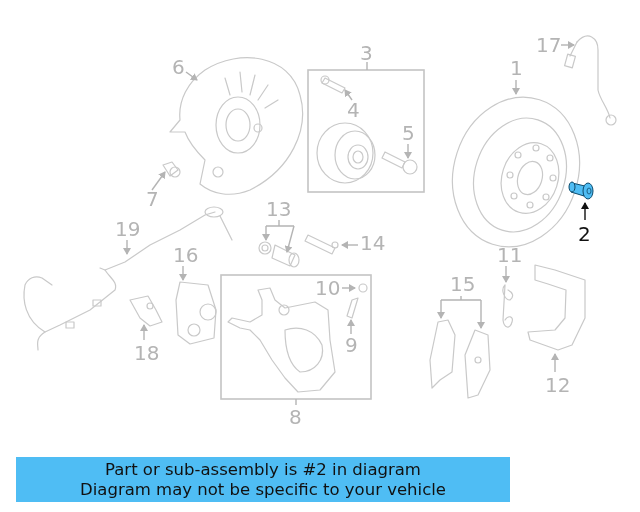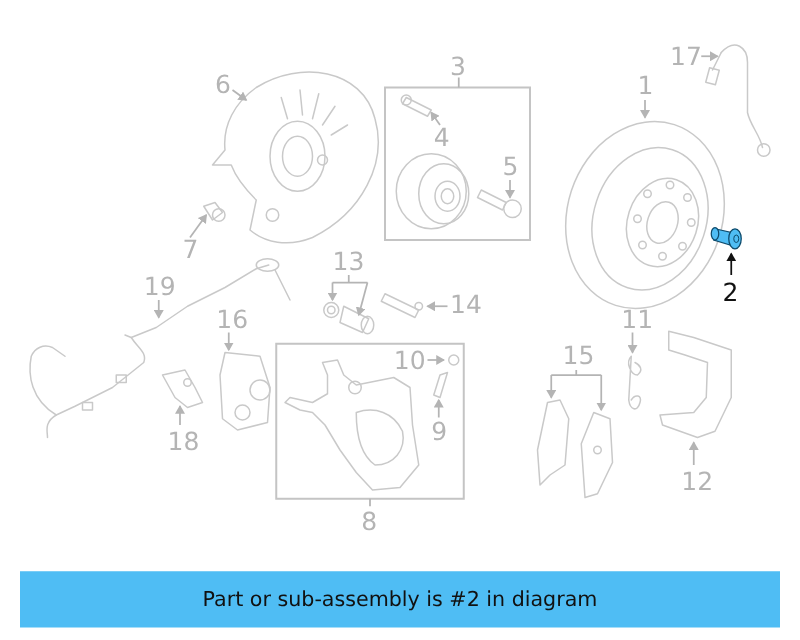--- a/index.html
+++ b/index.html
@@ -3,21 +3,21 @@
 <meta charset="utf-8">
 <style>
   html, body { margin:0; padding:0; background:#ffffff; }
   body { width:640px; height:512px; position:relative; overflow:hidden; font-family:"DejaVu Sans", sans-serif; }
   #diagram { position:absolute; left:0; top:0; width:640px; height:450px; }
   .lbl { font-family:"DejaVu Sans", sans-serif; font-size:20px; fill:#b4b4b4; }
   .lbl-hl { font-family:"DejaVu Sans", sans-serif; font-size:20px; fill:#111111; }
   .part { fill:none; stroke:#c9c9c9; stroke-width:1.2; stroke-linejoin:round; stroke-linecap:round; }
   .lead { stroke:#b4b4b4; stroke-width:1.4; fill:none; }
   .box { fill:none; stroke:#c4c4c4; stroke-width:1.6; }
-  #banner { position:absolute; left:16px; top:457px; width:608px; height:45px; background:#4fbdf4;
+  #banner { position:absolute; left:16px; top:457px; width:494px; height:45px; background:#4fbdf4;
             display:flex; flex-direction:column; align-items:center; justify-content:center; }
   #banner span { font-family:"DejaVu Sans", sans-serif; font-size:16.5px; color:#111111; line-height:20px; }
 </style>
 </head>
 <body>
 
 <svg id="diagram" viewBox="0 0 640 450" xmlns="http://www.w3.org/2000/svg">
   <defs>
     <marker id="ah" markerWidth="8" markerHeight="8" refX="6" refY="4" orient="auto" markerUnits="userSpaceOnUse">
       <path d="M0,0 L7,4 L0,8 z" fill="#b4b4b4"></path>
@@ -185,13 +185,14 @@
 
   <g>
     <path class="part" d="M535,265 L555,270 L585,280 L585,318 L572,345 L558,350 L530,340 L528,332 L555,330 L565,318 L566,290 L548,284 L535,280 z"></path>
   </g>
   <text class="lbl" x="545" y="392">12</text>
   <line class="lead" x1="555" y1="372" x2="555" y2="354" marker-end="url(#ah)"></line>
 </svg>
 
 <div id="banner">
   <span>Part or sub-assembly is #2 in diagram</span>
+  <span>Diagram may not be specific to your vehicle</span>
 </div>
 
 </body></html>

